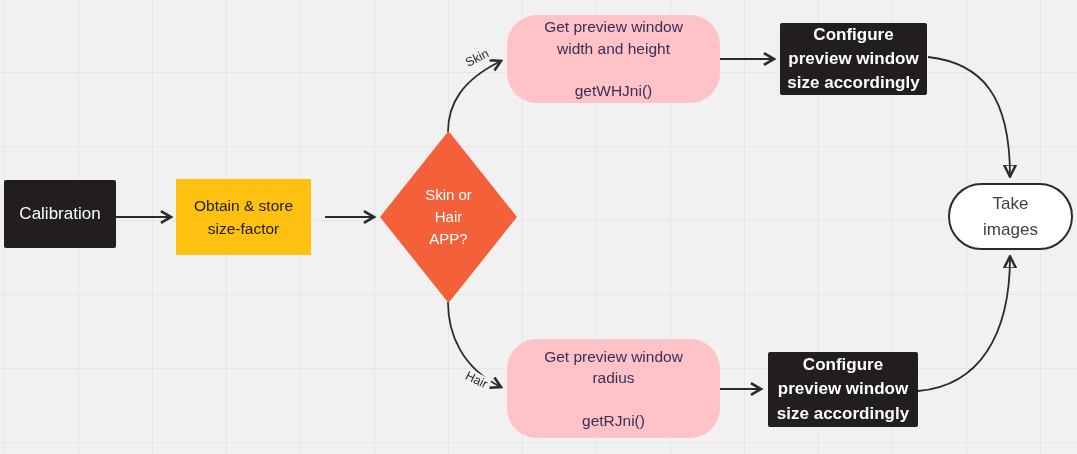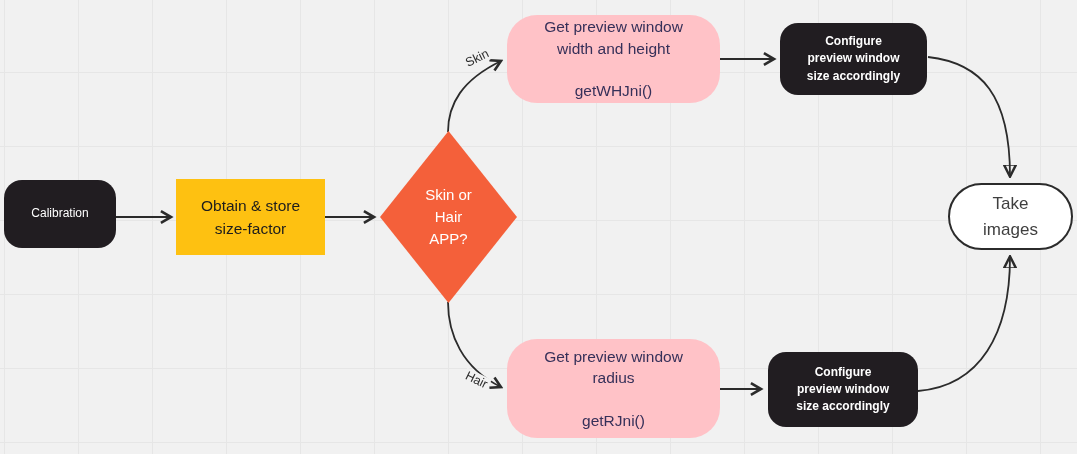--- a/index.html
+++ b/index.html
@@ -24,28 +24,28 @@
     display: flex;
     align-items: center;
     justify-content: center;
     text-align: center;
     white-space: pre-line;
     box-sizing: border-box;
   }
   .terminator {
     background: #211d21;
     color: #ffffff;
-    border-radius: 18px;
-    font-size: 12px;
+    border-radius: 2px;
+    font-size: 17px;
     line-height: 1.42;
     font-weight: 600;
   }
   .node-calibration { left: 4px; top: 180px; width: 112px; height: 68px; font-weight: 500; }
   .node-size-factor {
-    left: 176px; top: 179px; width: 149px; height: 76px;
+    left: 176px; top: 179px; width: 135px; height: 76px;
     background: #fec111; color: #1d1d1d; font-size: 15.5px; line-height: 1.5;
   }
   .node-decision {
     left: 380px; top: 131px; width: 137px; height: 172px;
     background: #f4603a; color: #ffffff;
     clip-path: polygon(50% 0, 100% 50%, 50% 100%, 0 50%);
     font-size: 15px; line-height: 1.45;
   }
   .io-box {
     background: #ffc2c7; color: #363059;

